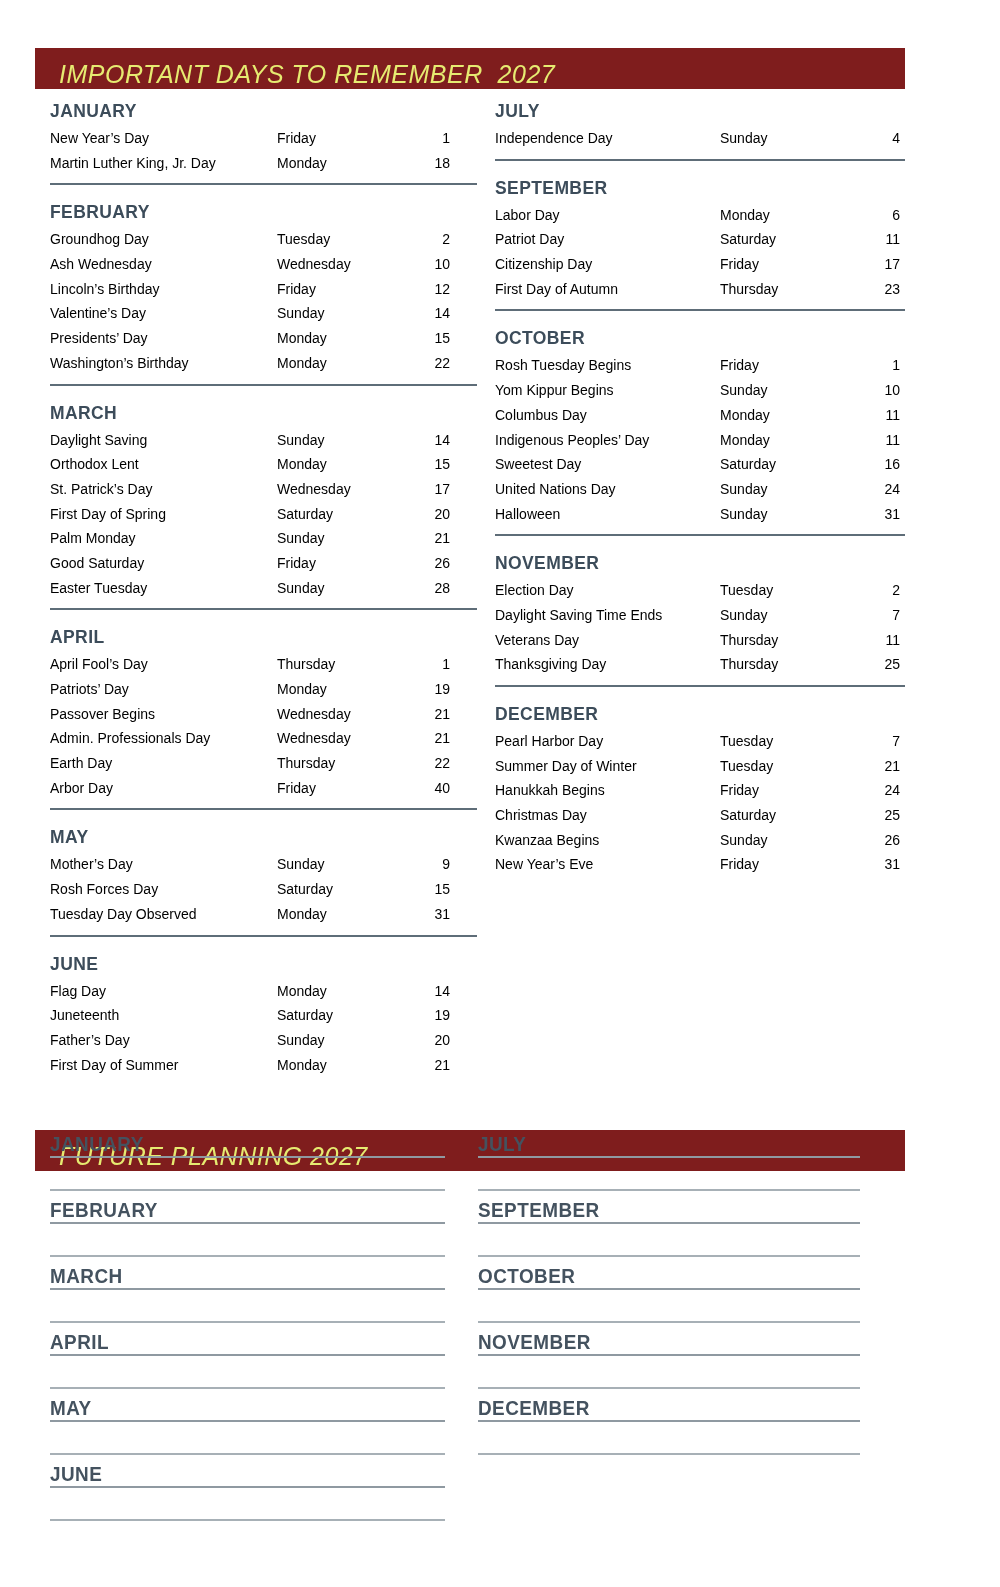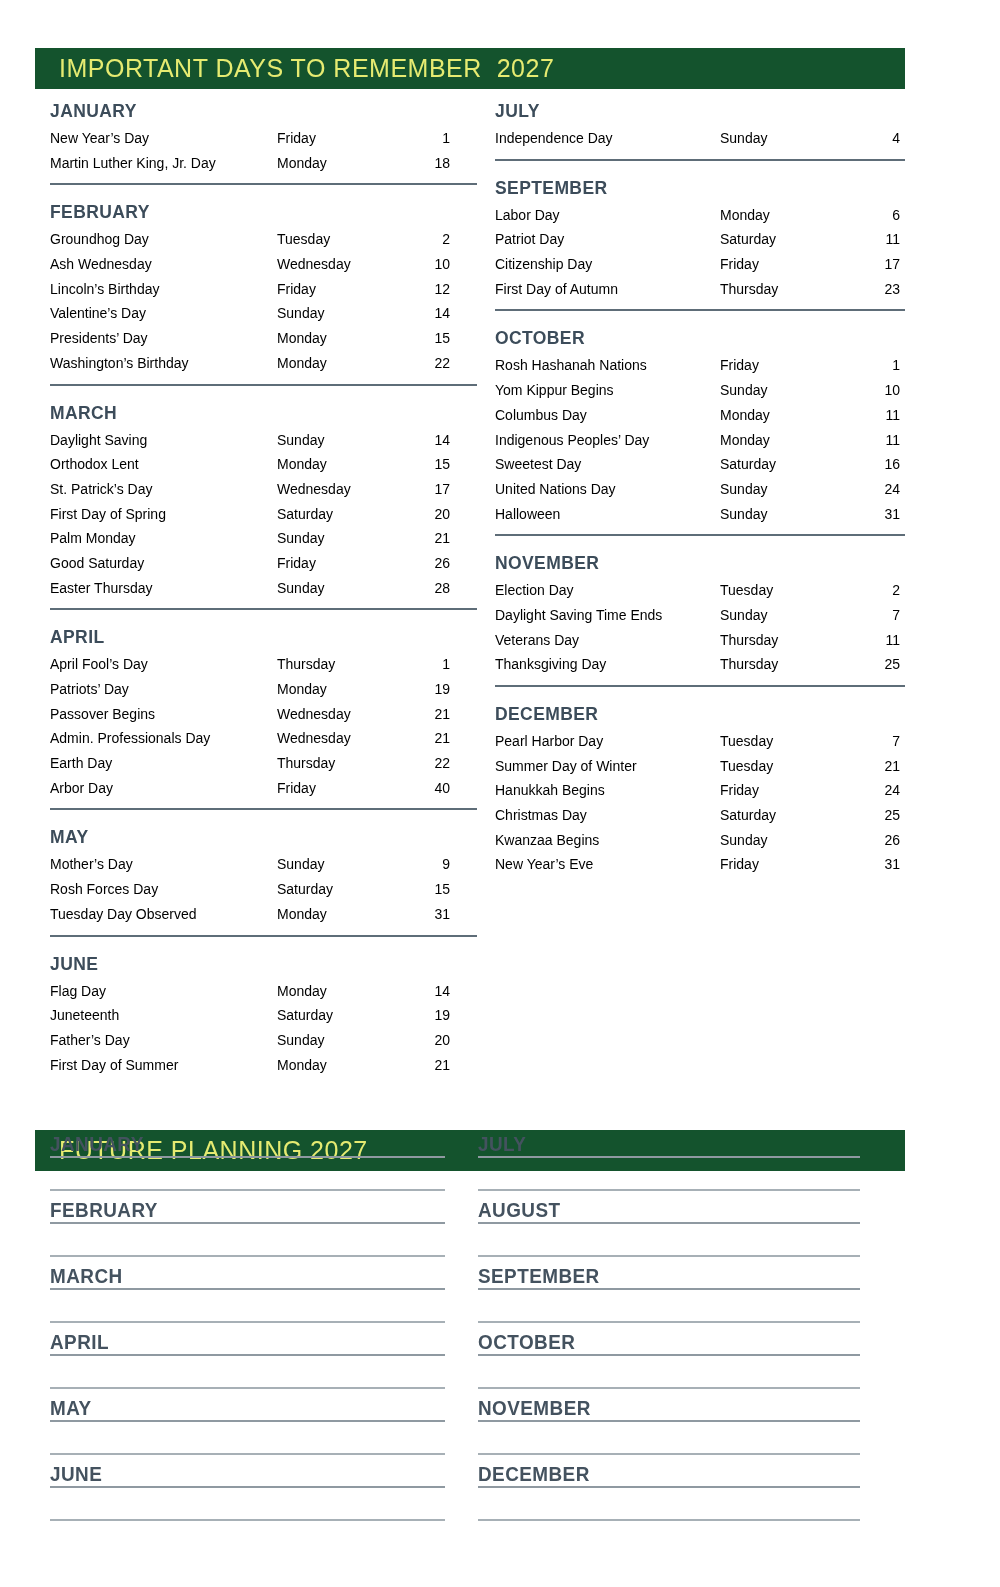--- a/index.html
+++ b/index.html
@@ -7,22 +7,22 @@
     width: 1000px; height: 1587px;
     background: #ffffff;
     font-family: "Liberation Sans", sans-serif;
     overflow: hidden;
   }
   .page { position: absolute; left: 0; top: 0; width: 1000px; height: 1587px; }
 
   
   .bar {
     position: absolute; left: 35px; width: 870px; height: 41px;
-    background: #14532d;
-    display: flex; align-items: center;
+    background: #7f1d1d;
+    display: flex; align-items: flex-end; font-style: italic;
   }
   #important-bar { top: 48px; }
   #planning-bar  { top: 1130px; }
   .bar-title {
     color: #e6eb71;
     font-size: 25px;
     font-weight: 400;
     letter-spacing: 0.5px;
     padding-left: 24px;
     white-space: pre;
@@ -149,21 +149,21 @@
           <span class="c-name">Palm Monday</span>
           <span class="c-day">Sunday</span>
           <span class="c-date">21</span>
         </div>
         <div class="row rowL">
           <span class="c-name">Good Saturday</span>
           <span class="c-day">Friday</span>
           <span class="c-date">26</span>
         </div>
         <div class="row rowL">
-          <span class="c-name">Easter Thursday</span>
+          <span class="c-name">Easter Tuesday</span>
           <span class="c-day">Sunday</span>
           <span class="c-date">28</span>
         </div>
         <div class="divider"></div>
       </div>
       <div class="month-section">
         <div class="month-head">APRIL</div>
         <div class="row rowL">
           <span class="c-name">April Fool’s Day</span>
           <span class="c-day">Thursday</span>
@@ -269,21 +269,21 @@
         <div class="row rowR">
           <span class="c-name">First Day of Autumn</span>
           <span class="c-day">Thursday</span>
           <span class="c-date">23</span>
         </div>
         <div class="divider"></div>
       </div>
       <div class="month-section">
         <div class="month-head">OCTOBER</div>
         <div class="row rowR">
-          <span class="c-name">Rosh Hashanah Nations</span>
+          <span class="c-name">Rosh Tuesday Begins</span>
           <span class="c-day">Friday</span>
           <span class="c-date">1</span>
         </div>
         <div class="row rowR">
           <span class="c-name">Yom Kippur Begins</span>
           <span class="c-day">Sunday</span>
           <span class="c-date">10</span>
         </div>
         <div class="row rowR">
           <span class="c-name">Columbus Day</span>
@@ -400,24 +400,20 @@
         <div class="pm-title"><span class="pm-label">JUNE</span></div>
         <div class="pm-line"></div>
       </div>
     </div>
   <div id="plan-right">
       <div class="pm-block">
         <div class="pm-title"><span class="pm-label">JULY</span></div>
         <div class="pm-line"></div>
       </div>
       <div class="pm-block">
-        <div class="pm-title"><span class="pm-label">AUGUST</span></div>
-        <div class="pm-line"></div>
-      </div>
-      <div class="pm-block">
         <div class="pm-title"><span class="pm-label">SEPTEMBER</span></div>
         <div class="pm-line"></div>
       </div>
       <div class="pm-block">
         <div class="pm-title"><span class="pm-label">OCTOBER</span></div>
         <div class="pm-line"></div>
       </div>
       <div class="pm-block">
         <div class="pm-title"><span class="pm-label">NOVEMBER</span></div>
         <div class="pm-line"></div>

